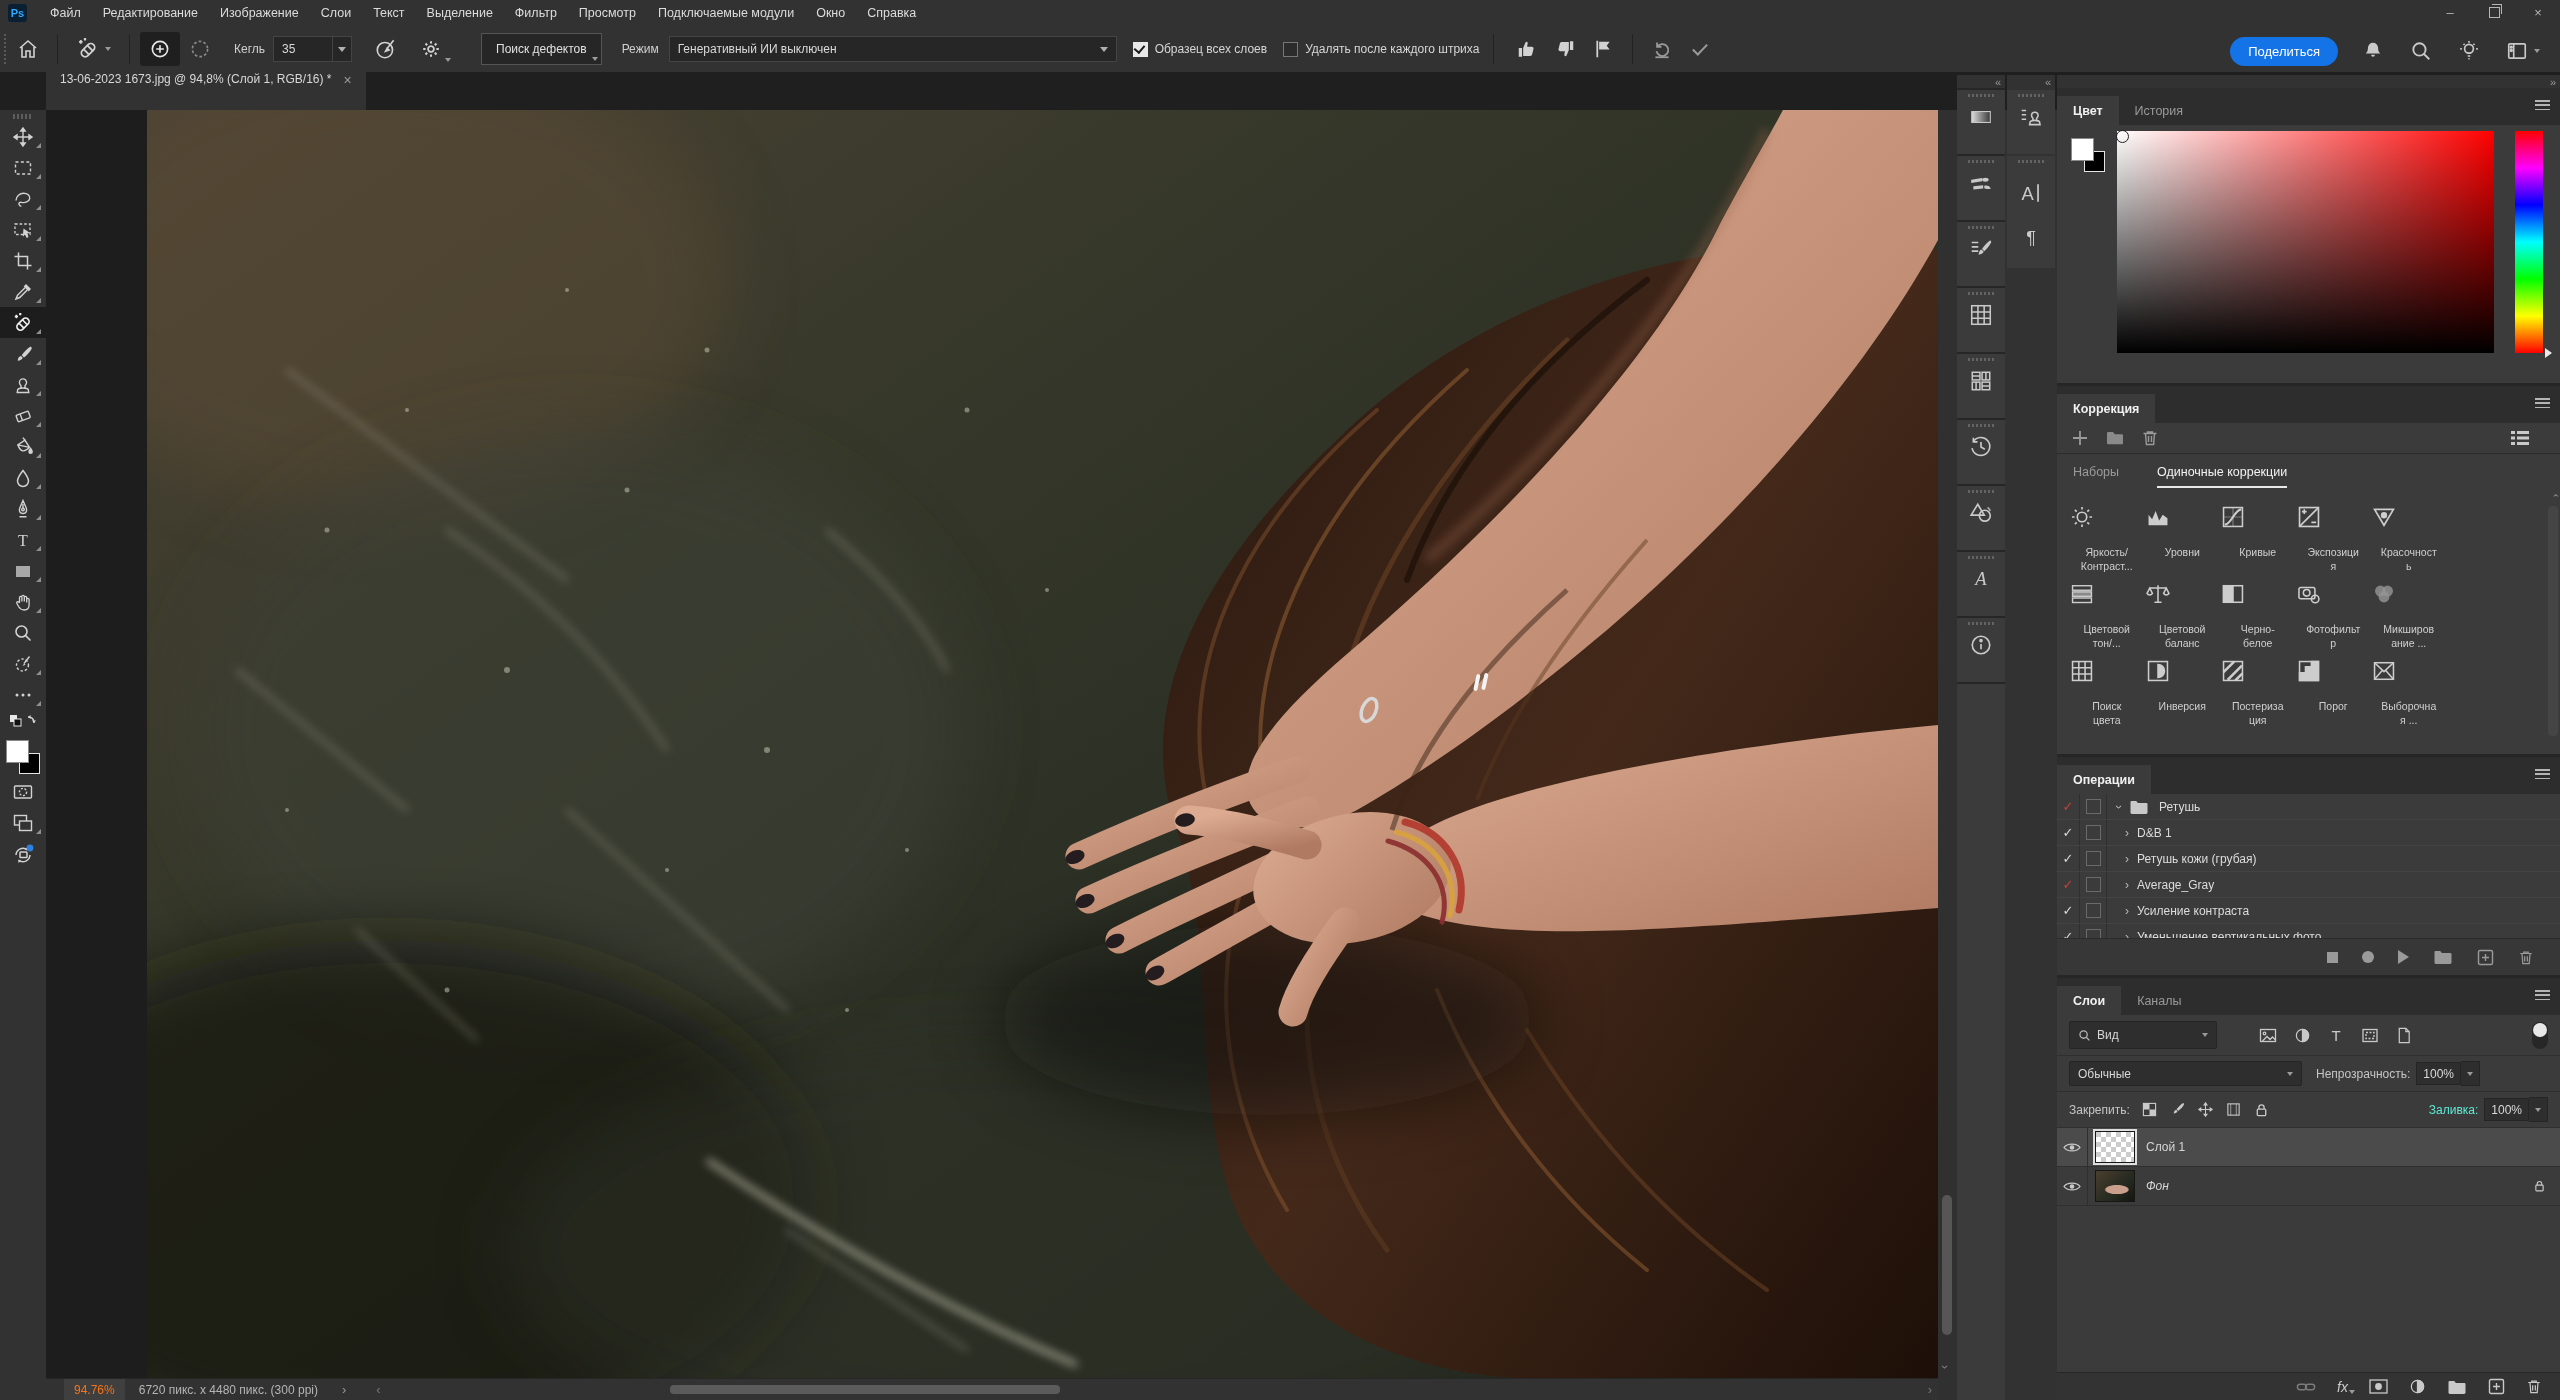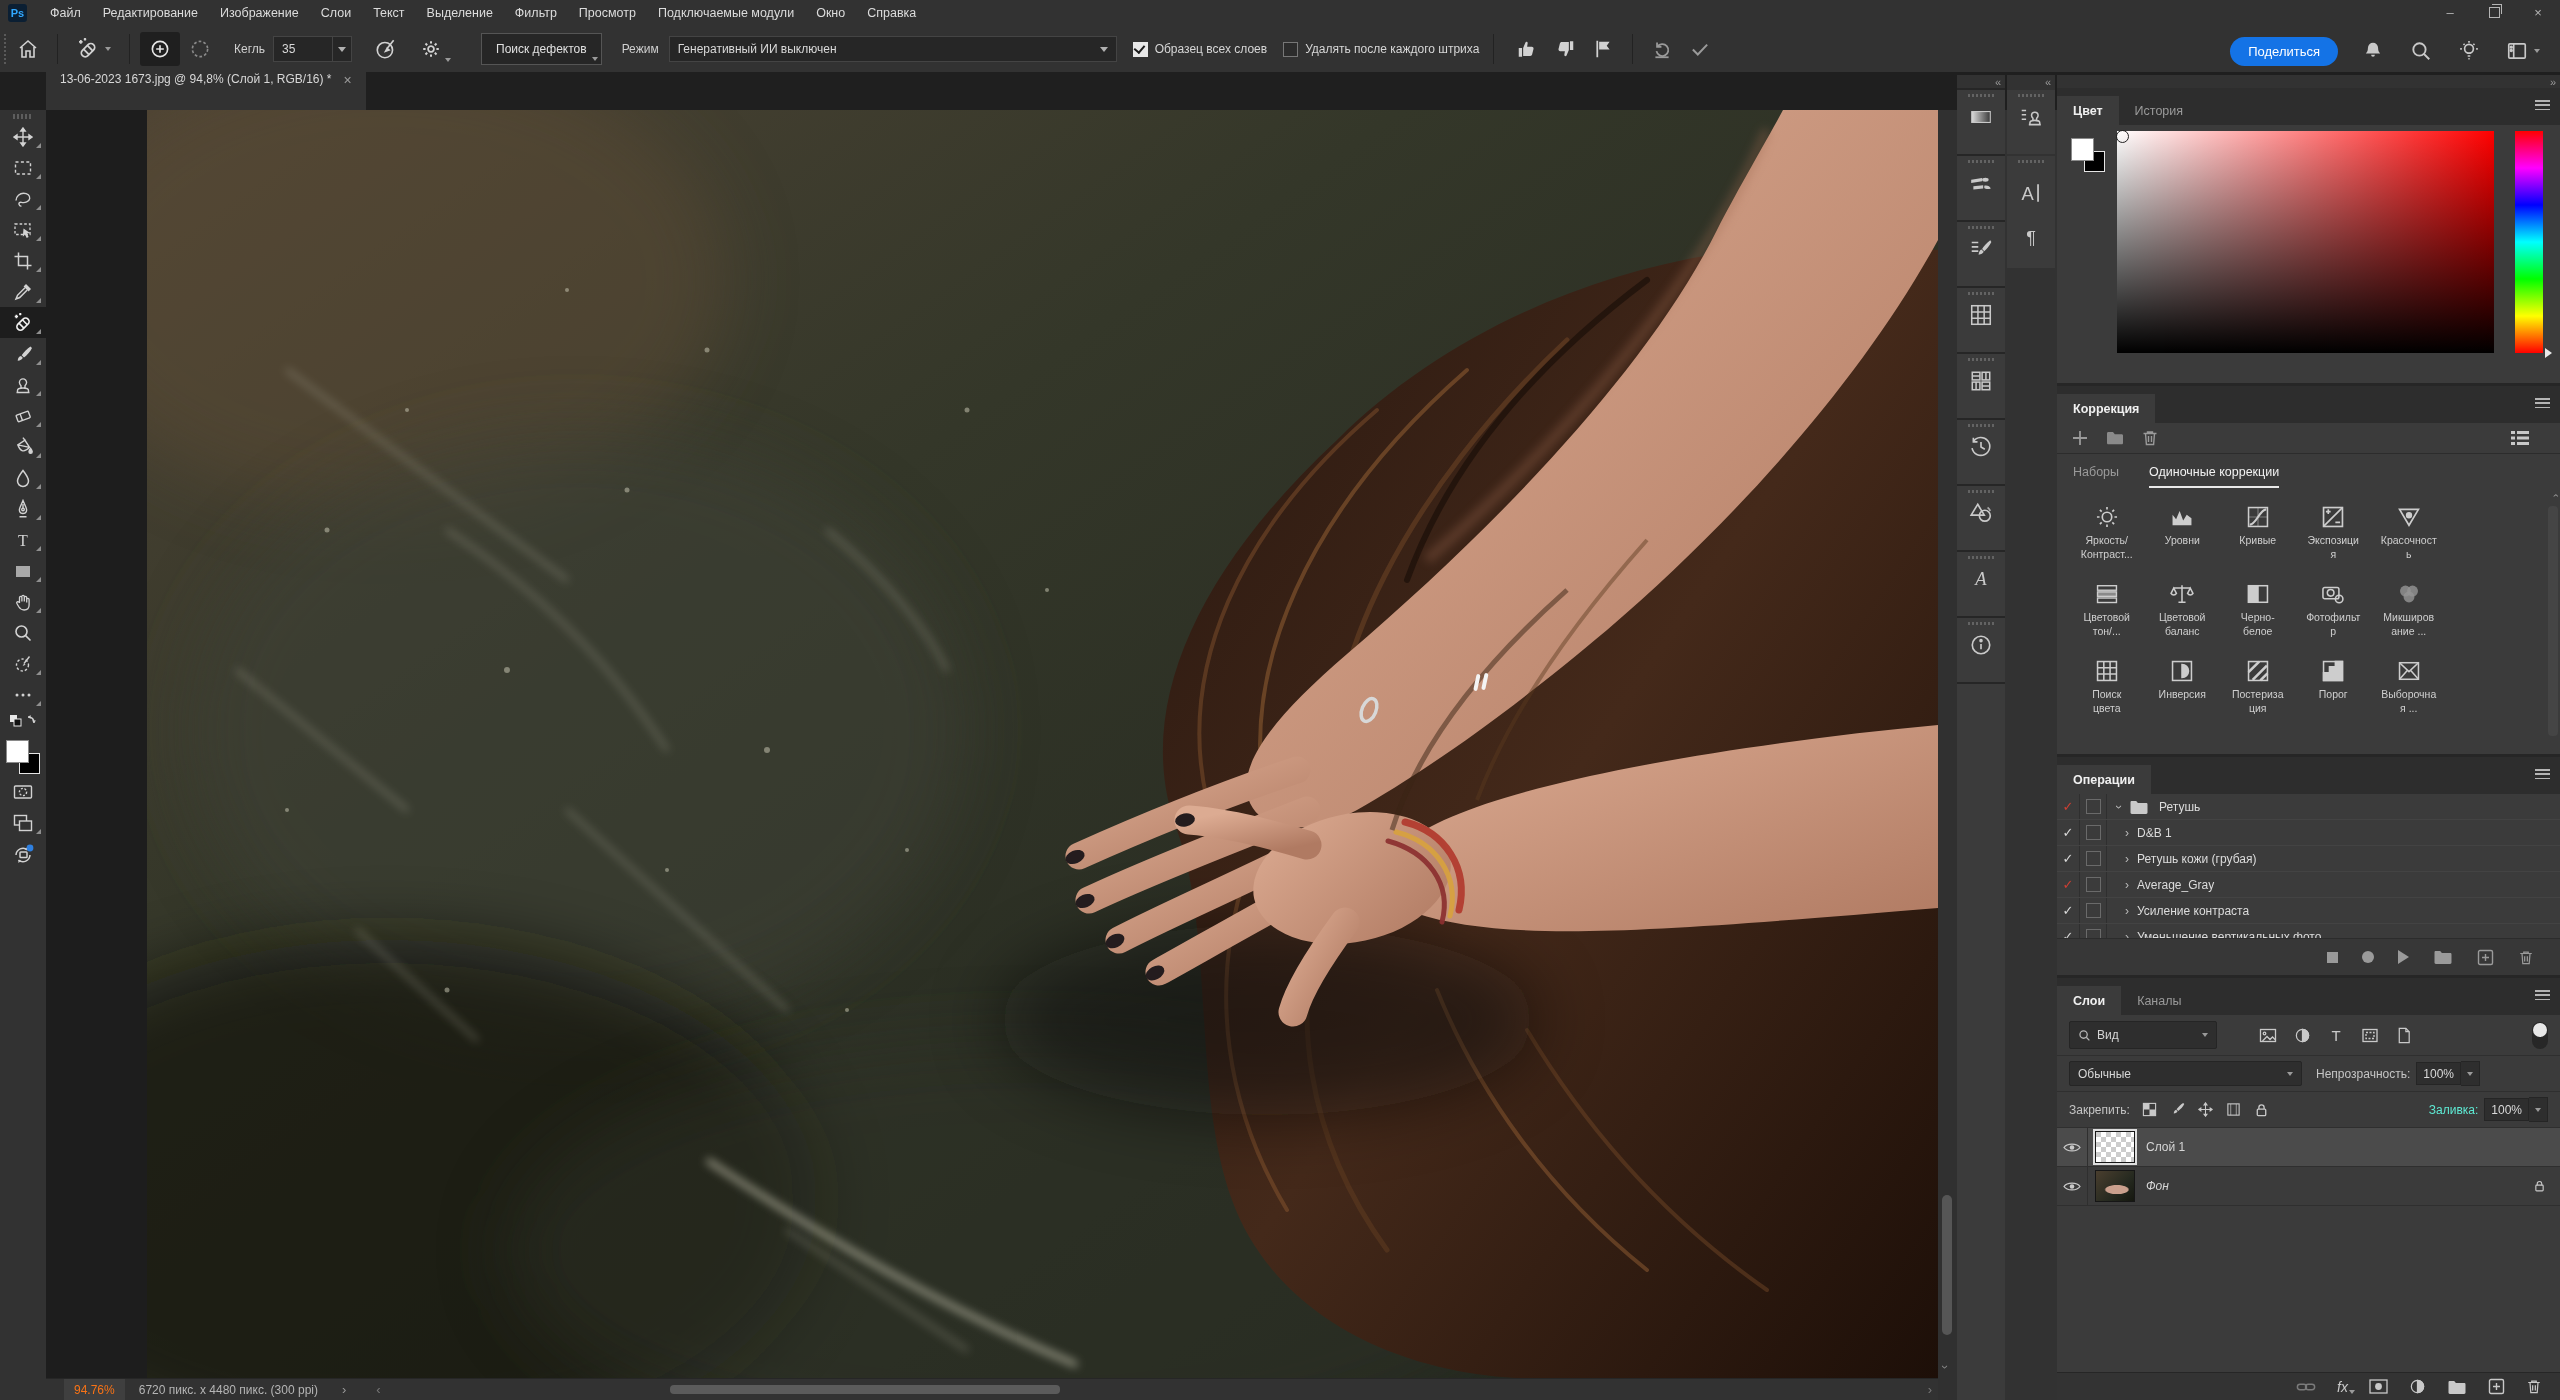--- a/index.html
+++ b/index.html
@@ -84,26 +84,26 @@
       background:linear-gradient(to right,#ffffff,#ff0000);}
   #colorfield .shade{position:absolute;inset:0;background:linear-gradient(to bottom,rgba(0,0,0,0),#000);}
   #colorfield .ring{position:absolute;left:-1px;top:-1px;width:11px;height:11px;border:1.6px solid #222;border-radius:50%;}
   #huebar{position:absolute;left:458px;top:43px;width:28px;height:222px;
       background:linear-gradient(to bottom,#f00,#f0f,#00f,#0ff,#0f0,#ff0,#f00);}
   .huemark{position:absolute;left:488px;top:260px;width:0;height:0;
       border-top:5px solid transparent;border-bottom:5px solid transparent;border-left:7px solid #e8e8e8;}
   
   .adjtoolrow{height:30px;display:flex;align-items:center;padding-left:14px;border-bottom:1px solid #2c2c2c;position:relative;}
   .adjtoolrow > *{margin-right:16px;}
-  .subtabs{height:36px;display:flex;align-items:center;padding-left:16px;}
+  .subtabs{height:36px;display:flex;align-items:center;padding-left:16px;gap:8px;}
   .subtab{margin-right:30px;color:#9a9a9a;font-size:12.5px;position:relative;height:36px;display:flex;align-items:center;}
   .subtab.active{color:#f2f2f2;}
   .subtab.active:after{content:"";position:absolute;left:0;right:0;bottom:2px;height:2px;background:#e8e8e8;}
   #adjgrid{position:absolute;left:12px;top:118px;width:378px;display:flex;flex-wrap:wrap;}
-  .adjitem{width:75.5px;height:77px;display:flex;flex-direction:column;align-items:center;}
+  .adjitem{width:75.5px;height:77px;display:flex;flex-direction:column;gap:12px;}
   .adjitem .lbl{margin-top:4px;font-size:10.5px;line-height:1.3;color:#cfcfcf;text-align:center;white-space:pre-line;}
   .adjscroll{position:absolute;right:2px;top:120px;width:10px;height:230px;background:#454545;border-radius:4px;}
   .adjscrollup{position:absolute;right:3px;top:104px;color:#9a9a9a;font-size:10px;transform:rotate(-90deg);}
   
   .actrow{height:25px;display:flex;align-items:center;border-bottom:1px solid #434343;}
   .actcheck{width:22px;text-align:center;font-size:13px;color:#d9d9d9;border-right:1px solid #2f2f2f;align-self:stretch;display:flex;align-items:center;justify-content:center;}
   .actcheck.red{color:#cf3f33;}
   .actbox{width:26px;display:flex;justify-content:center;border-right:1px solid #2f2f2f;align-self:stretch;align-items:center;}
   .actbox .sq{width:13px;height:13px;border:1px solid #6a6a6a;background:#3b3b3b;}
   .actchev{color:#b9b9b9;font-size:12px;margin:0 8px 0 18px;}

